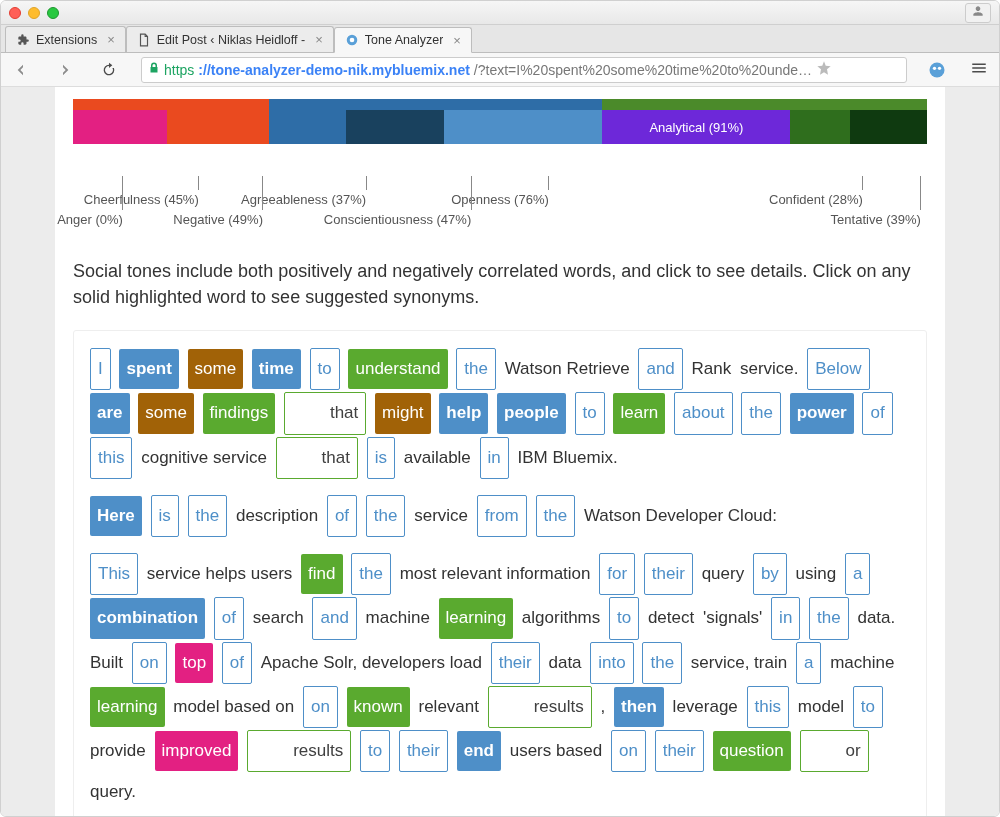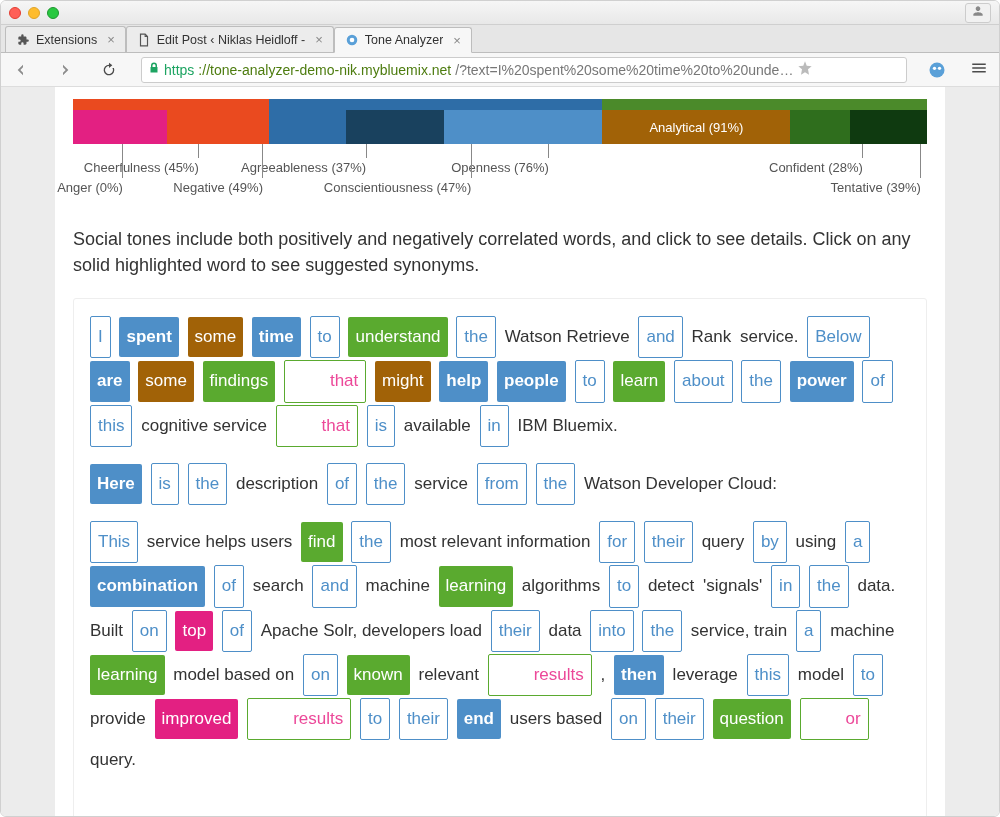--- a/index.html
+++ b/index.html
@@ -23,21 +23,21 @@
   .tab .label{white-space:nowrap;overflow:hidden;text-overflow:ellipsis;max-width:160px;}
   .tab .closex{font-size:13px;color:#888;margin-left:4px;}
 
   .toolbar{height:34px;background:#f7f7f7;border-bottom:1px solid #ddd;display:flex;align-items:center;padding:0 8px;gap:20px;}
   .navbtn{width:24px;height:24px;display:flex;align-items:center;justify-content:center;color:#888;}
   .navbtn svg{width:16px;height:16px;fill:#8c8c8c;}
   .navbtn.enabled svg{fill:#4b4b4b;}
   .omnibox{flex:1;height:26px;border:1px solid #ccc;border-radius:3px;background:#fff;display:flex;align-items:center;padding:0 6px;font-size:14px;color:#333;gap:4px;overflow:hidden;}
   .lock svg{width:12px;height:14px;fill:#1da462;}
   .url-https{color:#1da462;}
-  .url-host{color:#4d7c0f;}
+  .url-host{color:#3b82f6;font-weight:bold;}
   .url-path{color:#777;white-space:nowrap;}
   .star svg{width:16px;height:16px;fill:#bbb;margin-left:auto;}
   .ext-icon{width:20px;height:20px;}
   .menu-icon svg{width:18px;height:18px;fill:#5a5a5a;}
 
   
   .page { flex:1; background:#ececec; overflow:hidden; display:flex; justify-content:center;}
   .page-inner{width:890px;background:#fff;padding:10px 18px 0 18px;}
 
   
@@ -49,44 +49,44 @@
   .c-social{background:#2e6da7;}
   .c-writing{background:#4b8a2a;}
 
   .bigbar{display:flex;height:34px;margin-top:0px;}
   .bigbar div{height:100%;}
   .b-pink{background:#e32082;}
   .b-orange{background:#ea4a1f;}
   .b-blue-d{background:#2e6da7;}
   .b-blue-vd{background:#19415e;}
   .b-blue-m{background:#4e8fc8;}
-  .b-green-m{background:#a16207;color:#fff;font-size:13px;display:flex;align-items:center;justify-content:center;}
+  .b-green-m{background:#6d28d9;color:#fff;font-size:13px;display:flex;align-items:center;justify-content:center;}
   .b-green-d{background:#2f6e1d;}
   .b-green-vd{background:#0f3a10;}
 
-  .ticks{position:relative;height:70px;font-size:13px;color:#555;}
+  .ticks{position:relative;height:70px;font-size:13px;color:#555;margin-top:32px;}
   .tick{position:absolute;top:0;}
   .tick .line{width:1px;height:14px;background:#888;margin:0 auto;}
   .tick .lbl{white-space:nowrap;margin-top:2px;transform:translateX(-50%);}
   .tick.row2 .line{height:34px;}
   .tick.row2 .lbl{margin-top:2px;}
 
   .instructions{font-size:18px;color:#333;line-height:1.45;margin-top:12px;}
 
   .text-card{background:#fff; border:1px solid #eee; border-radius:3px; margin-top:20px; padding:16px 14px 30px 14px;}
   .flow{font-size:17px;line-height:2.25;color:#333;}
   .flow p{margin-bottom:14px;}
   .tok{display:inline-block;padding:1px 7px;margin:1px 2px;border-radius:2px;}
   .plain{padding:0 2px;}
   
   .s-blue-f{background:#4e8fc8;color:#fff;font-weight:bold;}
   .s-blue-o{border:1px solid #4e8fc8;color:#4e8fc8;}
   .s-green-f{background:#5aaa2f;color:#fff;}
   .s-green-vd{background:#a16207;color:#fff;}
-  .s-green-o{border:1px solid #5aaa2f;color:#ec4899;padding-left:45px;}
+  .s-green-o{border:1px solid #5aaa2f;color:#404040;padding-left:45px;}
   .s-pink-f{background:#e32082;color:#fff;}
 </style>
 </head>
 <body>
 
 <div class="chrome">
 
   <div class="titlebar">
     <div class="traffic">
       <span class="red"></span>

